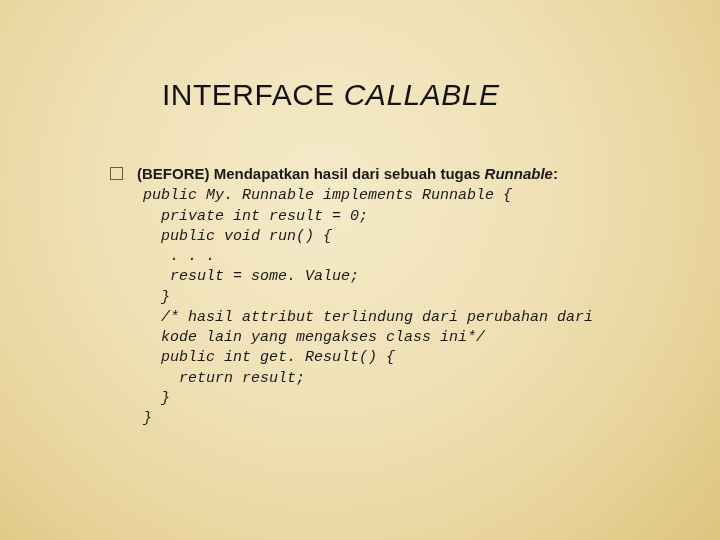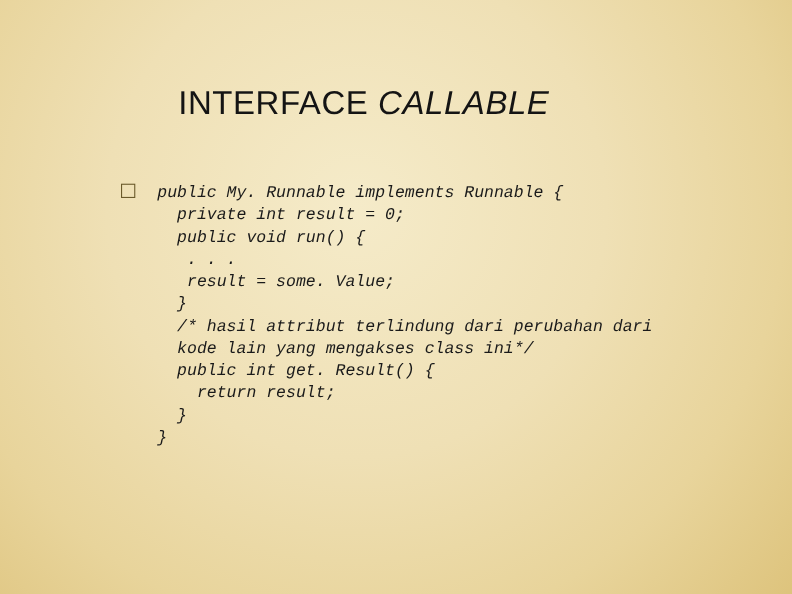--- a/index.html
+++ b/index.html
@@ -80,20 +80,23 @@
 <div class="slide">
 
   <h1 class="title">
     <span class="w1">INTERFACE</span>
     <span class="w2">CALLABLE</span>
   </h1>
 
   <div class="bullet-row">
     <div class="bullet"></div>
     <div class="content">
+      <div class="intro">
+        <span>(BEFORE) Mendapatkan hasil dari sebuah tugas </span><span class="runnable">Runnable</span><span>:</span>
+      </div>
       <div class="code" id="code-block">public My. Runnable implements Runnable {
   private int result = 0;
   public void run() {
    . . .
    result = some. Value;
   }
   /* hasil attribut terlindung dari perubahan dari
   kode lain yang mengakses class ini*/
   public int get. Result() {
     return result;

